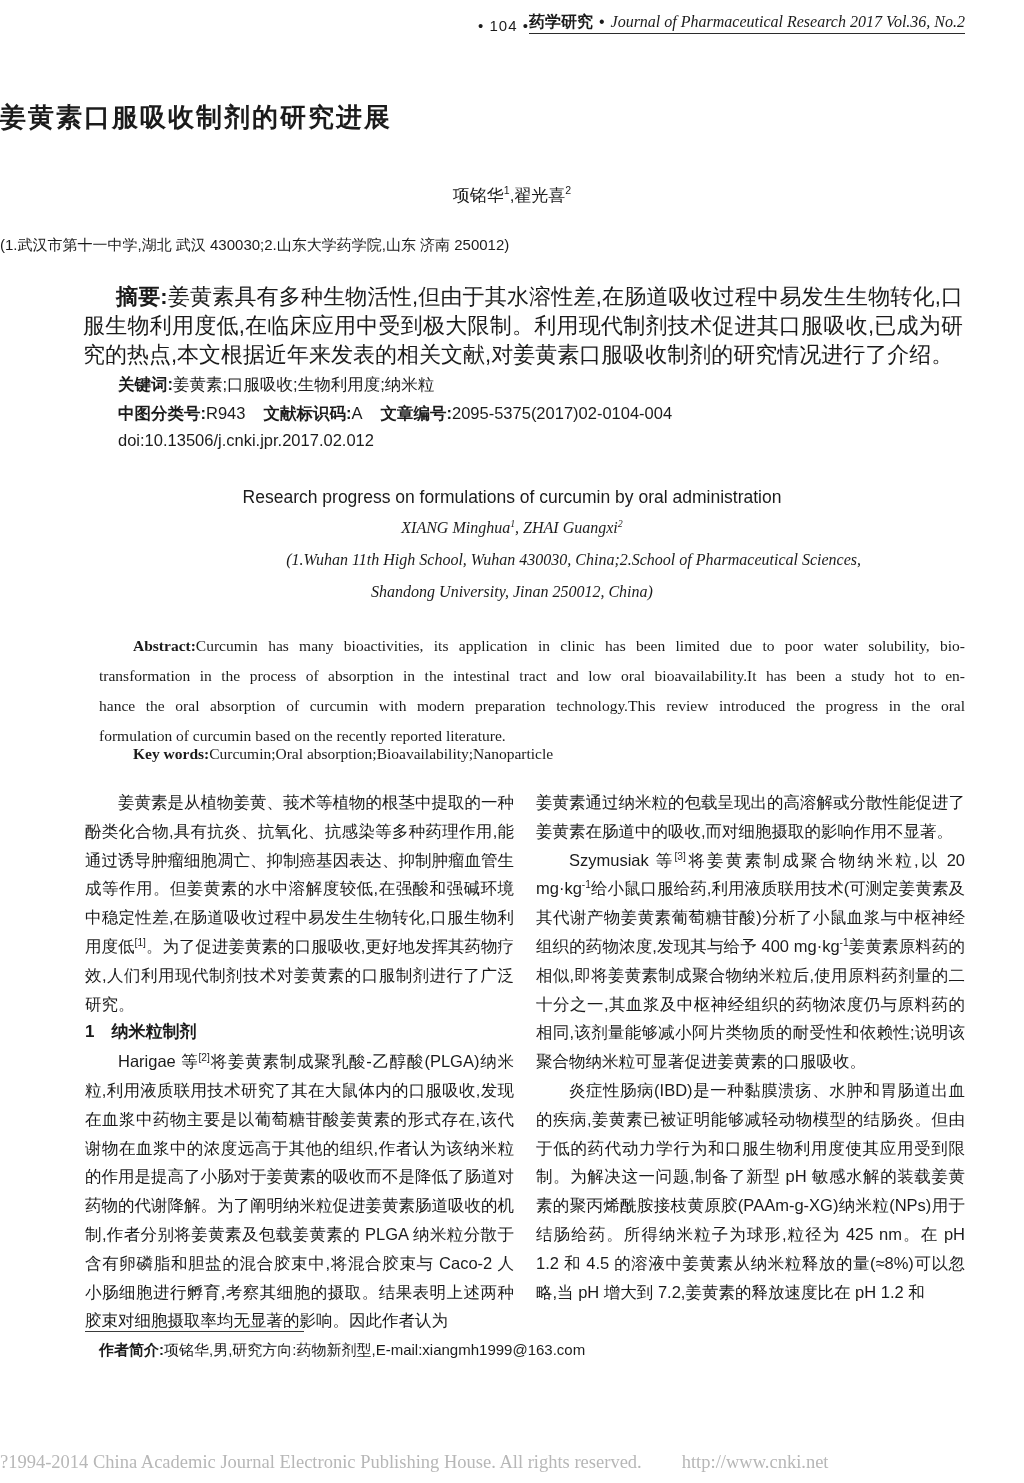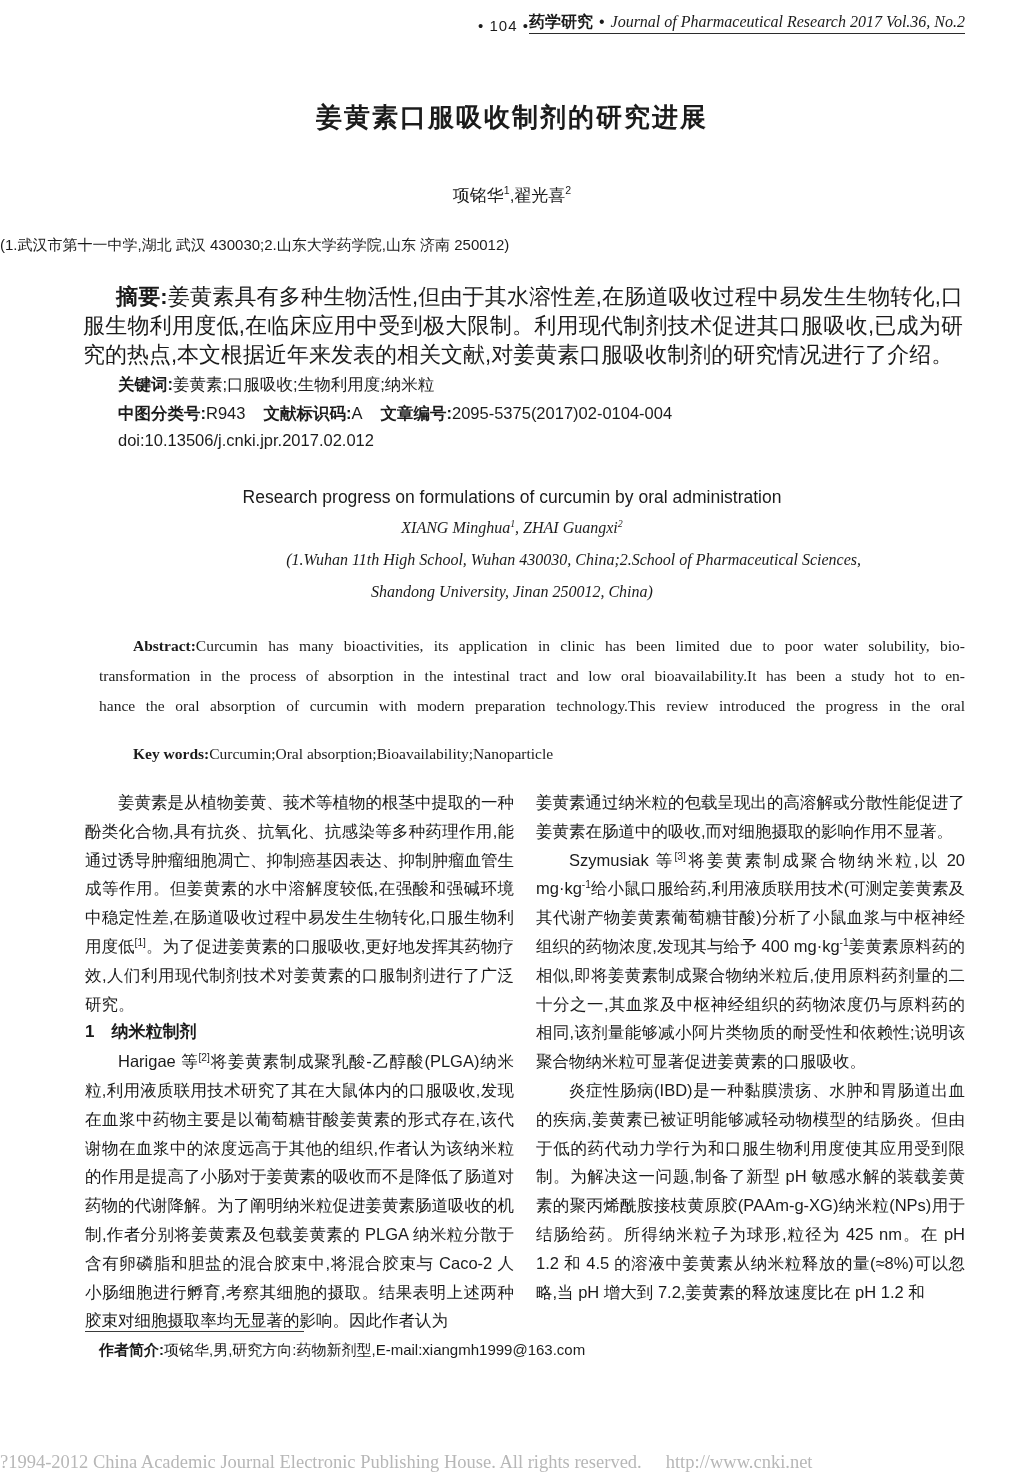--- a/index.html
+++ b/index.html
@@ -13,21 +13,21 @@
 
   
   .page-header{position:absolute;top:12px;left:85px;width:880px;display:flex;justify-content:flex-end;align-items:flex-end;}
   .page-num{font-size:15px;letter-spacing:1px;}
   .journal-ref{border-bottom:1.5px solid #2b2b2b;font-size:16px;white-space:nowrap;}
   .journal-ref .cn{font-weight:bold;}
   .journal-ref .sep{margin:0 6px;}
   .journal-ref .en{font-family:"Liberation Serif","DejaVu Serif",serif;font-style:italic;}
 
   
-  .title-cn{position:absolute;top:100px;left:0;width:1024px;text-align:center;font-size:26px;font-weight:bold;letter-spacing:2px;}
+  .title-cn{position:absolute;top:100px;left:0;width:1024px;font-size:26px;font-weight:bold;letter-spacing:2px;}
   .authors-cn{position:absolute;top:184px;left:0;width:1024px;text-align:center;font-size:17px;}
   .affil-cn{position:absolute;top:236px;left:0;width:1024px;text-align:left;font-size:15px;}
 
   
   .abstract-cn{position:absolute;top:282px;left:83px;width:880px;font-size:22px;line-height:29px;text-align:justify;text-indent:33px;}
   .kw-cn{position:absolute;top:374px;left:85px;width:880px;font-size:16.5px;text-indent:33px;}
   .class-line{position:absolute;top:403px;left:85px;width:880px;font-size:16.5px;text-indent:33px;}
   .class-line .gap{display:inline-block;width:18px;}
   .doi-line{position:absolute;top:431px;left:85px;width:880px;font-size:16.5px;text-indent:33px;}
 
@@ -49,21 +49,21 @@
   .col p{margin:0;text-indent:33px;}
   .col p.noindent{text-indent:0;}
   .sec-heading{font-weight:bold;font-size:17px;line-height:28.8px;}
 
   
   .footnote-divider{position:absolute;top:1331px;left:85px;width:219px;border-top:1.5px solid #3a3a3a;}
   .footnote{position:absolute;top:1341px;left:99px;font-size:15px;white-space:nowrap;}
 
   
   .watermark{position:absolute;top:1452px;left:0;width:1024px;color:#b7b7b7;font-family:"Liberation Serif","DejaVu Serif",serif;font-size:18.5px;white-space:nowrap;}
-  .watermark .url{margin-left:24px;}
+  .watermark .url{margin-left:40px;}
 </style>
 </head>
 <body>
 
 <div class="page-header">
   <span class="page-num">• 104 •</span>
   <span class="journal-ref">
     <span class="cn">药学研究</span><span class="sep">•</span><span class="en">Journal of Pharmaceutical Research 2017 Vol.36, No.2</span>
   </span>
 </div>
@@ -86,33 +86,34 @@
 
 <div class="authors-en">XIANG Minghua<sup>1</sup>, ZHAI Guangxi<sup>2</sup></div>
 
 <div class="affil-en-1">(1.Wuhan 11th High School, Wuhan 430030, China;2.School of Pharmaceutical Sciences,</div>
 <div class="affil-en-2">Shandong University, Jinan 250012, China)</div>
 
 <div class="abstract-en">
   <div class="jline first"><b>Abstract:</b><span>Curcumin has many bioactivities, its application in clinic has been limited due to poor water solubility, bio-</span></div>
   <div class="jline">transformation in the process of absorption in the intestinal tract and low oral bioavailability.It has been a study hot to en-</div>
   <div class="jline">hance the oral absorption of curcumin with modern preparation technology.This review introduced the progress in the oral</div>
+  <div class="jline last">formulation of curcumin based on the recently reported literature.</div>
 </div>
 
 <div class="kw-en"><b>Key words:</b><span>Curcumin;Oral absorption;Bioavailability;Nanoparticle</span></div>
 
 <div class="columns">
   <div class="col">
     <p>姜黄素是从植物姜黄、莪术等植物的根茎中提取的一种酚类化合物,具有抗炎、抗氧化、抗感染等多种药理作用,能通过诱导肿瘤细胞凋亡、抑制癌基因表达、抑制肿瘤血管生成等作用。但姜黄素的水中溶解度较低,在强酸和强碱环境中稳定性差,在肠道吸收过程中易发生生物转化,口服生物利用度低<sup>[1]</sup>。为了促进姜黄素的口服吸收,更好地发挥其药物疗效,人们利用现代制剂技术对姜黄素的口服制剂进行了广泛研究。</p>
     <div class="sec-heading">1　纳米粒制剂</div>
     <p>Harigae 等<sup>[2]</sup>将姜黄素制成聚乳酸-乙醇酸(PLGA)纳米粒,利用液质联用技术研究了其在大鼠体内的口服吸收,发现在血浆中药物主要是以葡萄糖苷酸姜黄素的形式存在,该代谢物在血浆中的浓度远高于其他的组织,作者认为该纳米粒的作用是提高了小肠对于姜黄素的吸收而不是降低了肠道对药物的代谢降解。为了阐明纳米粒促进姜黄素肠道吸收的机制,作者分别将姜黄素及包载姜黄素的 PLGA 纳米粒分散于含有卵磷脂和胆盐的混合胶束中,将混合胶束与 Caco-2 人小肠细胞进行孵育,考察其细胞的摄取。结果表明上述两种胶束对细胞摄取率均无显著的影响。因此作者认为</p>
   </div>
   <div class="col">
     <p class="noindent">姜黄素通过纳米粒的包载呈现出的高溶解或分散性能促进了姜黄素在肠道中的吸收,而对细胞摄取的影响作用不显著。</p>
     <p>Szymusiak 等<sup>[3]</sup>将姜黄素制成聚合物纳米粒,以 20 mg·kg<sup>-1</sup>给小鼠口服给药,利用液质联用技术(可测定姜黄素及其代谢产物姜黄素葡萄糖苷酸)分析了小鼠血浆与中枢神经组织的药物浓度,发现其与给予 400 mg·kg<sup>-1</sup>姜黄素原料药的相似,即将姜黄素制成聚合物纳米粒后,使用原料药剂量的二十分之一,其血浆及中枢神经组织的药物浓度仍与原料药的相同,该剂量能够减小阿片类物质的耐受性和依赖性;说明该聚合物纳米粒可显著促进姜黄素的口服吸收。</p>
     <p>炎症性肠病(IBD)是一种黏膜溃疡、水肿和胃肠道出血的疾病,姜黄素已被证明能够减轻动物模型的结肠炎。但由于低的药代动力学行为和口服生物利用度使其应用受到限制。为解决这一问题,制备了新型 pH 敏感水解的装载姜黄素的聚丙烯酰胺接枝黄原胶(PAAm-g-XG)纳米粒(NPs)用于结肠给药。所得纳米粒子为球形,粒径为 425 nm。在 pH 1.2 和 4.5 的溶液中姜黄素从纳米粒释放的量(≈8%)可以忽略,当 pH 增大到 7.2,姜黄素的释放速度比在 pH 1.2 和</p>
   </div>
 </div>
 
 <div class="footnote-divider"></div>
 <div class="footnote"><b>作者简介:</b><span>项铭华,男,研究方向:药物新剂型,E-mail:xiangmh1999@163.com</span></div>
 
-<div class="watermark"><span>?1994-2012 China Academic Journal Electronic Publishing House. All rights reserved.</span><span class="url">http://www.cnki.net</span></div>
+<div class="watermark"><span>?1994-2014 China Academic Journal Electronic Publishing House. All rights reserved.</span><span class="url">http://www.cnki.net</span></div>
 
 </body></html>

